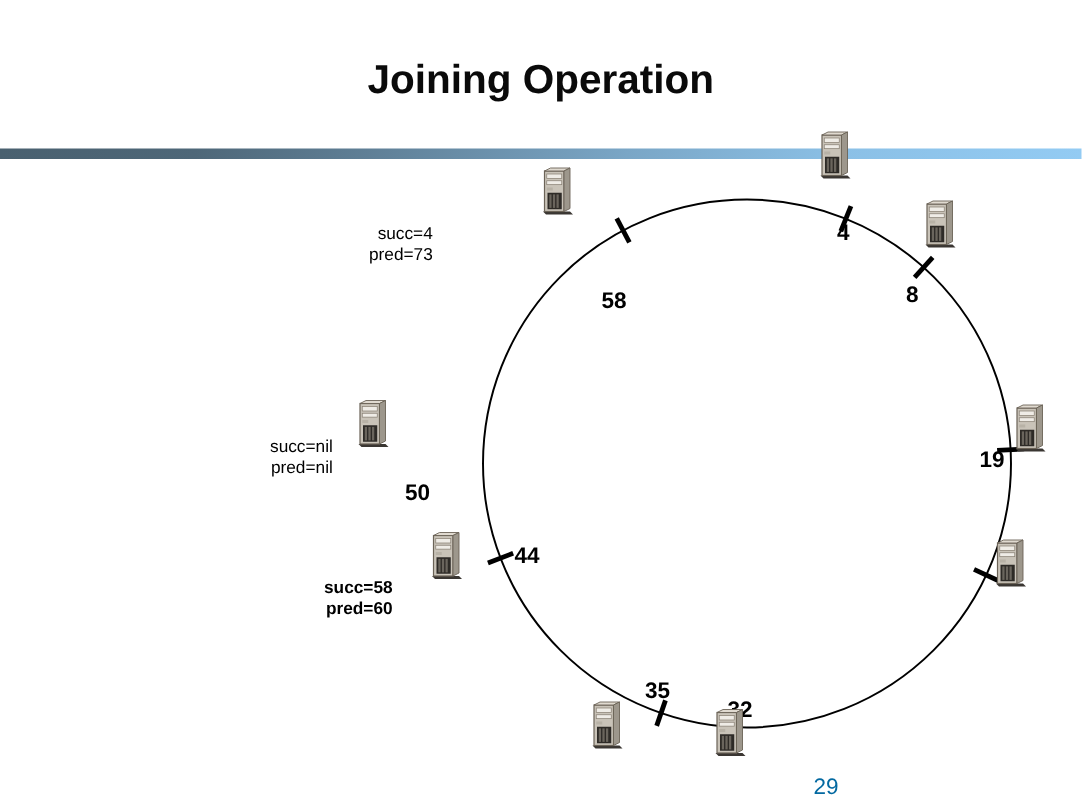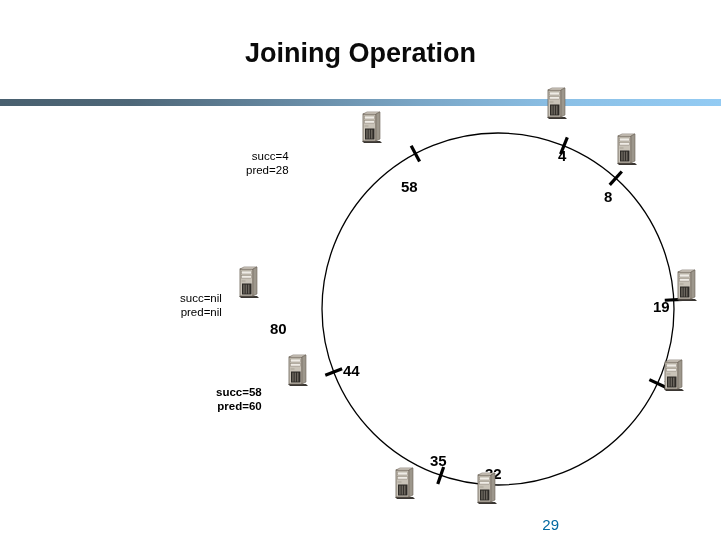--- a/index.html
+++ b/index.html
@@ -200,21 +200,21 @@
           <polygon points="5,3 9,1 22,1 18,3" fill="#e0dad0" stroke="#6b6357" stroke-width="0.6"></polygon>
           <polygon points="18,3 22,1 22,28 18,30" fill="#9d978c" stroke="#6b6357" stroke-width="0.6"></polygon>
           <rect x="6.5" y="5" width="10" height="3" fill="#efece6" stroke="#8a8275" stroke-width="0.5"></rect>
           <rect x="6.5" y="9.5" width="10" height="2.6" fill="#efece6" stroke="#8a8275" stroke-width="0.5"></rect>
           <rect x="6.5" y="14" width="4" height="2" fill="#b8b2a6"></rect>
           <rect x="7" y="17.5" width="9.5" height="11" fill="#2e2b27"></rect>
           <rect x="8.2" y="18.6" width="1.5" height="9" fill="#6a655d"></rect>
           <rect x="10.6" y="18.6" width="1.5" height="9" fill="#6a655d"></rect>
           <rect x="13" y="18.6" width="1.5" height="9" fill="#6a655d"></rect>
         </svg></div>
-      <div class="node-num" style="left: 401px; top: 178px;">58</div>
+      <div class="node-num" style="left: 401px; top: 192px;">58</div>
       <div class="pc" style="left: 358px; top: 111px;"><svg viewBox="0 0 26 34" width="26" height="34">
           <polygon points="4,30 22,30 24,32 6,32" fill="#3a3632"></polygon>
           <rect x="5" y="3" width="13" height="27" fill="#c9c3b8" stroke="#6b6357" stroke-width="0.8"></rect>
           <polygon points="5,3 9,1 22,1 18,3" fill="#e0dad0" stroke="#6b6357" stroke-width="0.6"></polygon>
           <polygon points="18,3 22,1 22,28 18,30" fill="#9d978c" stroke="#6b6357" stroke-width="0.6"></polygon>
           <rect x="6.5" y="5" width="10" height="3" fill="#efece6" stroke="#8a8275" stroke-width="0.5"></rect>
           <rect x="6.5" y="9.5" width="10" height="2.6" fill="#efece6" stroke="#8a8275" stroke-width="0.5"></rect>
           <rect x="6.5" y="14" width="4" height="2" fill="#b8b2a6"></rect>
           <rect x="7" y="17.5" width="9.5" height="11" fill="#2e2b27"></rect>
           <rect x="8.2" y="18.6" width="1.5" height="9" fill="#6a655d"></rect>
@@ -227,24 +227,24 @@
           <polygon points="5,3 9,1 22,1 18,3" fill="#e0dad0" stroke="#6b6357" stroke-width="0.6"></polygon>
           <polygon points="18,3 22,1 22,28 18,30" fill="#9d978c" stroke="#6b6357" stroke-width="0.6"></polygon>
           <rect x="6.5" y="5" width="10" height="3" fill="#efece6" stroke="#8a8275" stroke-width="0.5"></rect>
           <rect x="6.5" y="9.5" width="10" height="2.6" fill="#efece6" stroke="#8a8275" stroke-width="0.5"></rect>
           <rect x="6.5" y="14" width="4" height="2" fill="#b8b2a6"></rect>
           <rect x="7" y="17.5" width="9.5" height="11" fill="#2e2b27"></rect>
           <rect x="8.2" y="18.6" width="1.5" height="9" fill="#6a655d"></rect>
           <rect x="10.6" y="18.6" width="1.5" height="9" fill="#6a655d"></rect>
           <rect x="13" y="18.6" width="1.5" height="9" fill="#6a655d"></rect>
         </svg></div>
-      <div class="node-num" style="left: 270px; top: 320px;">80</div>
+      <div class="node-num" style="left: 270px; top: 320px;">50</div>
       <div class="ann" style="left: 246px; top: 113px;">
         <div>succ=4</div>
-        <div>pred=28</div>
+        <div>pred=73</div>
       </div>
       <div class="ann" style="left: 180px; top: 255px;">
         <div>succ=nil</div>
         <div>pred=nil</div>
       </div>
       <div class="ann" style="left: 216px; top: 349px; font-weight: bold;">
         <div>succ=58</div>
         <div>pred=60</div>
       </div>
     </div>

